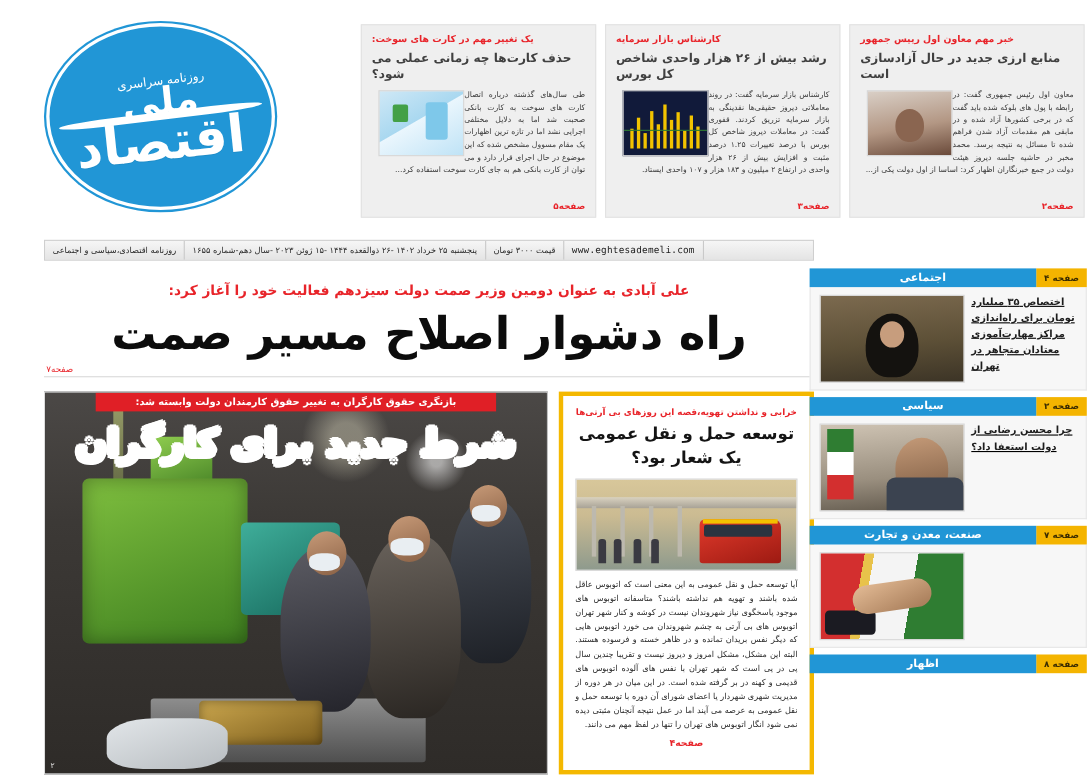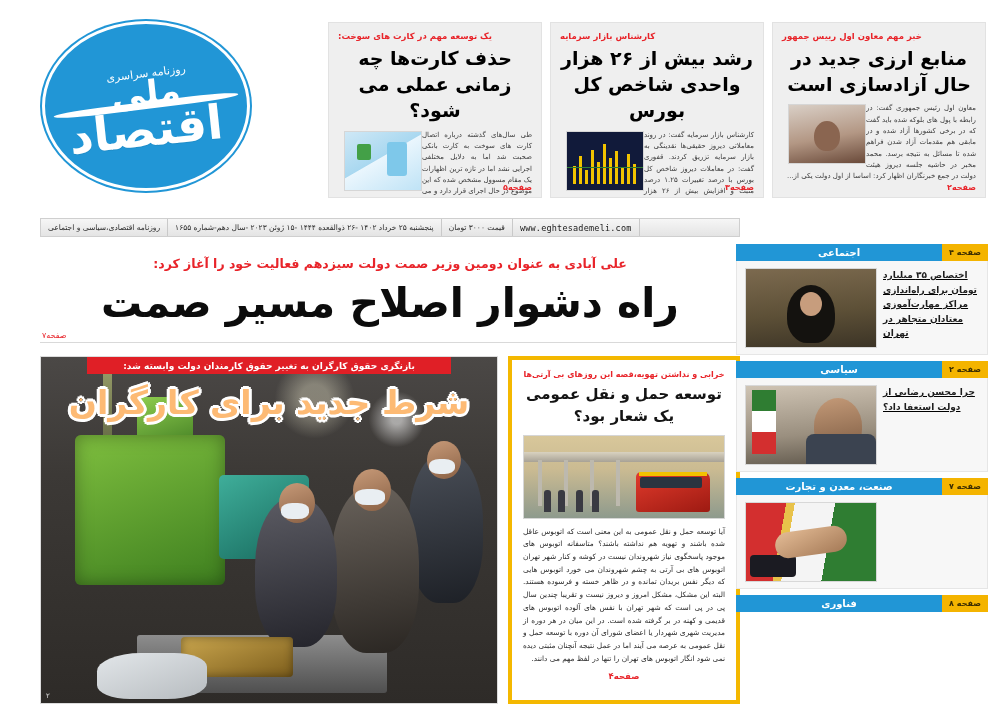--- a/index.html
+++ b/index.html
@@ -50,21 +50,21 @@
     background:#fff; border-radius: 50%/100%;
     transform: rotate(-7deg);
   }
 
   .teasers { flex: 1 1 auto; display: flex; flex-direction: row-reverse; gap: 8px; padding: 22px 6px 0 36px; }
   .teaser {
     flex: 1 1 0; background: #efefef; border: 1px solid #e2e2e2;
     padding: 8px 9px 8px 9px; height: 176px; position: relative; overflow: hidden;
   }
   .teaser-kicker { color:#e8242a; font-size: 8.5px; font-weight: bold; text-align: left; margin-bottom: 4px; }
-  .teaser-title { color:#000000; font-size: 19px; font-weight: bold; line-height: 1.38; text-align: center; margin-bottom: 6px; }
+  .teaser-title { color:#404040; font-size: 11px; font-weight: bold; line-height: 1.38; text-align: left; margin-bottom: 6px; }
   .teaser-body { font-size: 7px; line-height: 1.62; color:#3a3a3a; text-align: justify; }
   .teaser-thumb { float: left; width: 78px; height: 60px; margin: 1px 0 3px 6px; border: 1px solid #d6d6d6; }
   .teaser-page { position:absolute; bottom: 5px; right: 9px; color:#e8242a; font-size: 8px; font-weight: bold; text-align: center; }
 
   
   .art-pump { background: linear-gradient(150deg,#cfe8f6 0%, #a9d8f0 45%, #eaf6fd 46%, #bfe3f6 100%); position:relative; }
   .art-pump::after{content:"";position:absolute;right:14px;top:10px;width:20px;height:34px;background:#7ec8ea;border-radius:3px;}
   .art-pump::before{content:"";position:absolute;left:12px;top:12px;width:14px;height:16px;background:#43a047;border-radius:2px;}
   .art-chart { background:#111a3a; position:relative; overflow:hidden; }
   .art-chart .bar{position:absolute;bottom:6px;width:3px;background:#f2c300;}
@@ -124,21 +124,21 @@
   .tray { position:absolute; left: 140px; bottom: 26px; width: 112px; height: 40px; background: linear-gradient(160deg,#caa64e,#7d5e1c); border-radius: 4px; box-shadow: inset 0 0 10px rgba(0,0,0,.4); }
   .hands { position:absolute; left: 56px; bottom: 4px; width: 110px; height: 46px; background: linear-gradient(160deg,#e2e6e9,#b7bcc0); border-radius: 40% 30% 36% 30%; }
 
   .photo-banner {
     position: absolute; top: 0; right: 46px; left: 46px; height: 17px;
     background:#e01f26; color:#fff; font-size: 9px; font-weight: bold;
     display: flex; align-items: center; justify-content: center; letter-spacing: -.1px;
   }
   .photo-overline {
     position: absolute; top: 26px; right: 8px; left: 8px;
-    text-align: center; color:#fdba74; font-size: 33px; font-weight: bold;
+    text-align: center; color:#ffffff; font-size: 33px; font-weight: bold;
     text-shadow: 2px 2px 0 #fff, -2px 2px 0 #fff, 2px -2px 0 #fff, -2px -2px 0 #fff,
                  0 3px 0 #fff, 3px 0 0 #fff, -3px 0 0 #fff, 0 -3px 0 #fff;
     line-height: 1.2;
   }
   .photo-num { position:absolute; left: 5px; bottom: 3px; color:#fff; font-size: 7px; opacity:.85; }
 
   
   .center-col { flex: 0 0 232px; position: relative; }
   .ccol-frame {
     position: relative; border: 4px solid #f4b800; background:#fff;
@@ -207,21 +207,21 @@
         <div class="logo-sub">روزنامه سراسری</div>
         <div class="logo-second">ملی</div>
         <div class="logo-swoosh"></div>
         <div class="logo-main">اقتصاد</div>
       </div>
     </div>
 
     <div class="teasers">
 
       <div class="teaser">
-        <div class="teaser-kicker">یک توسعه مهم در کارت های سوخت:</div>
+        <div class="teaser-kicker">یک تغییر مهم در کارت های سوخت:</div>
         <div class="teaser-title">حذف کارت‌ها چه زمانی عملی می شود؟</div>
         <div class="teaser-thumb art-pump"></div>
         <div class="teaser-body">طی سال‌های گذشته درباره اتصال کارت های سوخت به کارت بانکی صحبت شد اما به دلایل مختلفی اجرایی نشد اما در تازه ترین اظهارات یک مقام مسوول مشخص شده که این موضوع در حال اجرای قرار دارد و می توان از کارت بانکی هم به جای کارت سوخت استفاده کرد...</div>
         <div class="teaser-page">صفحه۵</div>
       </div>
 
       <div class="teaser">
         <div class="teaser-kicker">کارشناس بازار سرمایه</div>
         <div class="teaser-title">رشد بیش از ۲۶ هزار واحدی شاخص کل بورس</div>
         <div class="teaser-thumb art-chart">
@@ -348,20 +348,20 @@
         <div class="side-head-title">صنعت، معدن و تجارت</div>
         <div class="side-head-page">صفحه ۷</div>
       </div>
       <div class="side-body">
         <div class="side-photo ph-hands"></div>
       </div>
     </div>
 
     <div class="side-card">
       <div class="side-head">
-        <div class="side-head-title">فناوری</div>
+        <div class="side-head-title">اظهار</div>
         <div class="side-head-page">صفحه ۸</div>
       </div>
     </div>
 
   </div>
 
 </div>
 
 </body></html>

